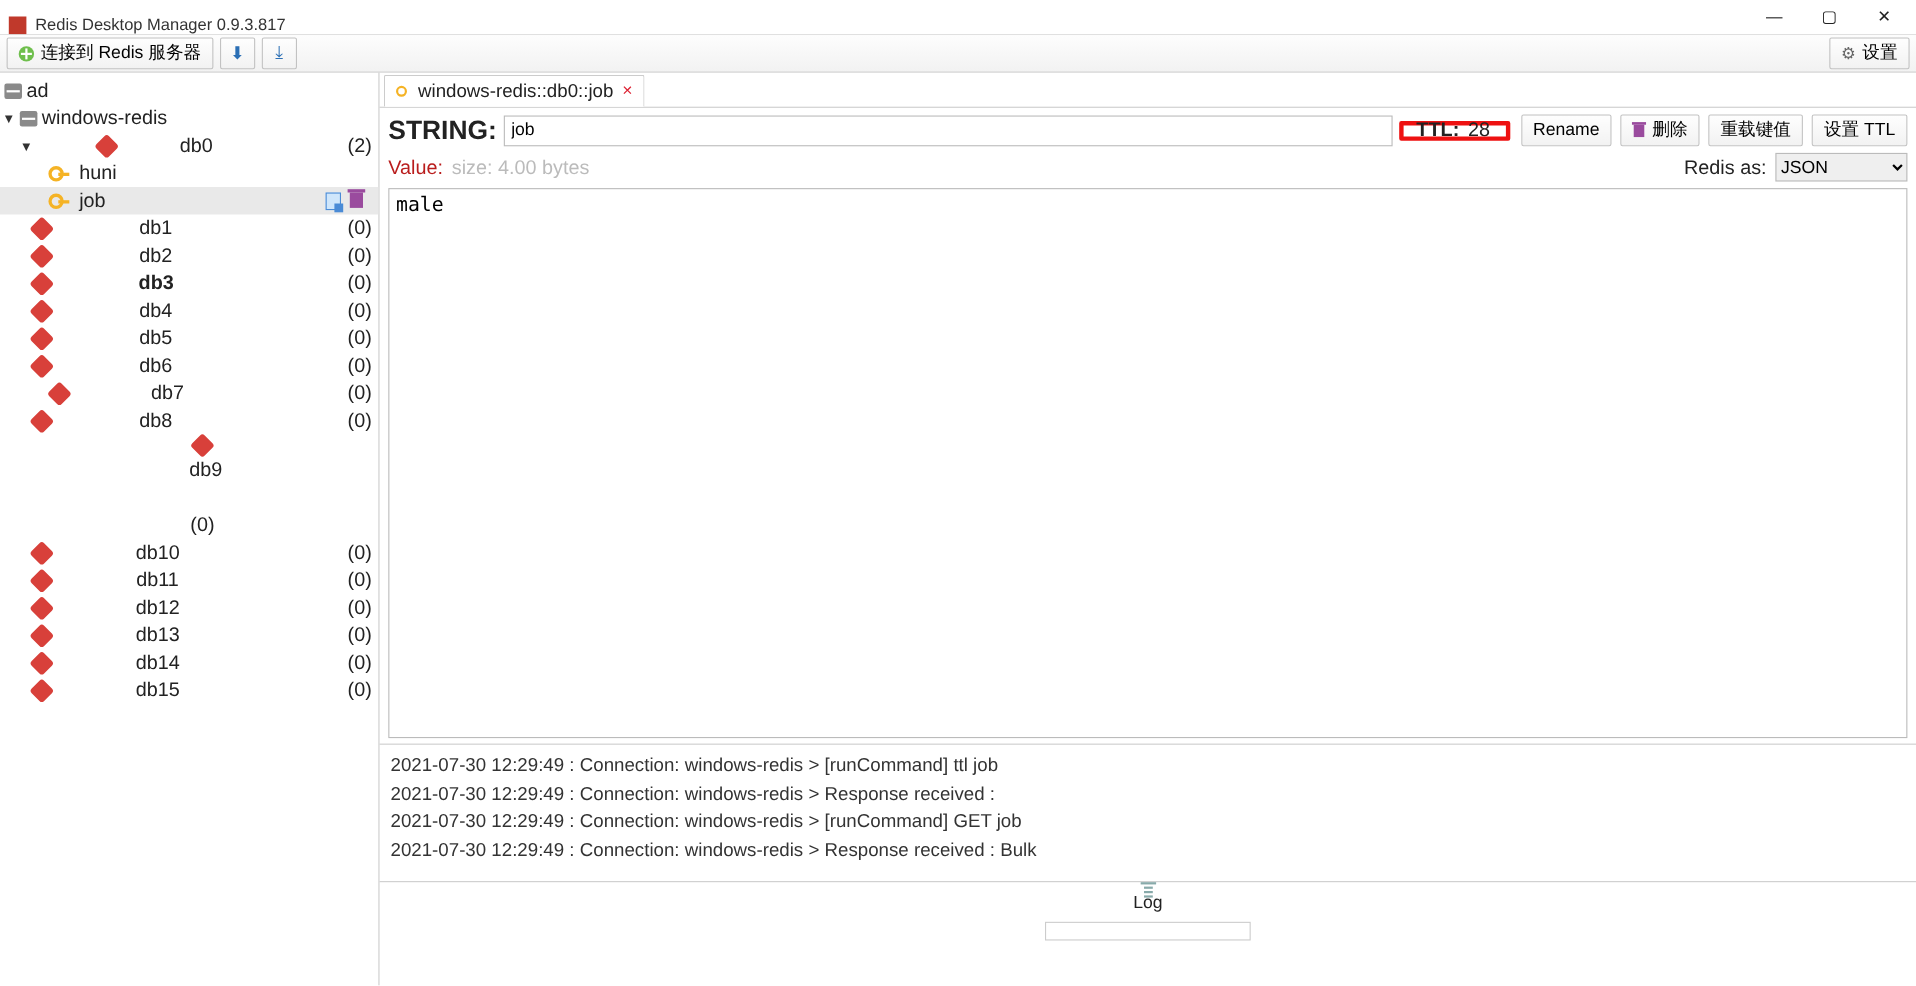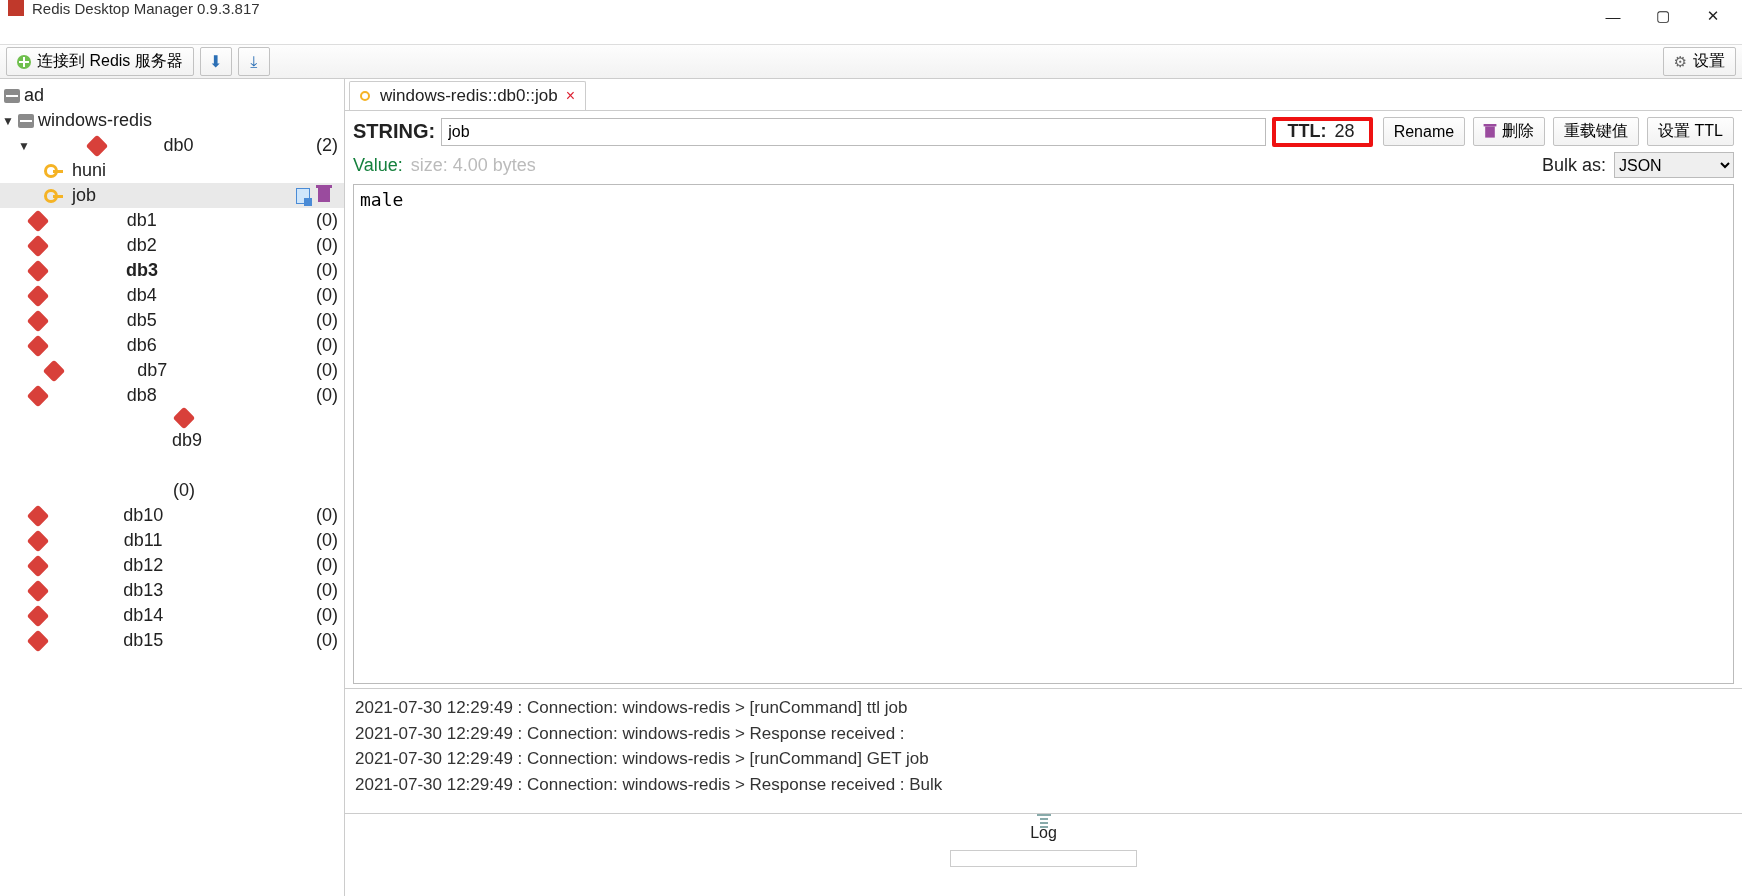--- a/index.html
+++ b/index.html
@@ -1,19 +1,19 @@
 <!DOCTYPE html>
 <html><head>
 <meta charset="utf-8">
 <style>
 * { box-sizing: border-box; margin: 0; padding: 0; font-family: Arial, "Microsoft YaHei", sans-serif; }
 html, body { width: 1742px; height: 896px; background: #fff; overflow: hidden; font-size: 16px; color: #222; }
 
 
-.titlebar { height: 45px; background: #fff; display: flex; align-items: flex-start; padding: 0 4px; border-bottom: 1px solid #ddd; }
+.titlebar { height: 32px; background: #fff; display: flex; align-items: flex-end; padding: 0 4px; border-bottom: 1px solid #ddd; }
 .titlebar .app-icon { width: 16px; height: 16px; background: #c0392b; margin-left: 4px; margin-right: 8px; }
 .titlebar .title { flex: 1; font-size: 15px; color: #333; }
 .titlebar .winctl { display: flex; }
 .titlebar .winbtn { width: 50px; height: 32px; display: flex; align-items: center; justify-content: center; font-size: 15px; }
 
 
 .toolbar { height: 34px; background: linear-gradient(#fdfdfd,#f2f2f2); border-bottom: 1px solid #ccc; display: flex; padding: 2px 6px; gap: 6px; }
 .btn { background: linear-gradient(#fefefe,#f2f2f2); border: 1px solid #c2c2c2; border-radius: 2px; padding: 3px 10px; font-size: 16px; cursor: pointer; display: inline-flex; align-items: center; gap: 6px; }
 .toolbar .spacer { flex: 1; }
 .icon { display: inline-block; }
@@ -49,30 +49,30 @@
 .right { flex:1; display:flex; flex-direction:column; }
 
 
 .tabrow { height: 32px; display:flex; align-items:flex-end; border-bottom: 1px solid #ccc; padding-left: 4px; }
 .tab { border:1px solid #ccc; border-bottom:none; background:#fff; padding:4px 10px 4px 8px; display:flex; align-items:center; gap:8px; border-radius: 2px 2px 0 0; font-size: 17px; }
 .tab .close { color:#d23; font-size:16px; cursor:pointer; }
 .tab .key-icon-sm { width:10px; height:10px; border:2px solid #f5b325; border-radius:50%; margin-right:2px; margin-left:2px; }
 
 
 .keyheader { display:flex; align-items:center; padding: 6px 8px; gap: 6px; position: relative; }
-.keyheader .type-label { font-weight:bold; font-size:20px; }
+.keyheader .type-label { font-weight:bold; font-size:24px; }
 .keyheader input.keyname { flex: 1; height: 28px; border:1px solid #bbb; padding: 2px 6px; font-size: 16px; }
-.ttl-box { display:flex; align-items:center; gap: 8px; padding: 0 14px 0 12px; height: 30px; border: 4px solid #e11; border-radius:2px; margin: -4px 4px -4px 0; }
+.ttl-box { display:flex; align-items:center; gap: 8px; padding: 0 14px 0 12px; height: 18px; border: 4px solid #e11; border-radius:2px; margin: -4px 4px -4px 0; }
 .ttl-box .ttl-label { font-weight:bold; font-size:18px; }
 .ttl-box .ttl-val { font-size:18px; }
 .toolbar-buttons { display:flex; gap: 8px; }
 
 
 .valrow { display:flex; align-items:center; padding: 0 8px 6px 8px; gap: 8px; }
-.valrow .vlabel { font-size:18px; color:#15803d; }
+.valrow .vlabel { font-size:18px; color:#b91c1c; }
 .valrow .vsize { font-size:18px; color:#bbb; }
 .valrow .spacer { flex:1; }
 .valrow .viewas-label { font-size:18px; }
 .valrow select { height: 26px; font-size: 16px; border:1px solid #bbb; width: 120px; }
 
 .valuebox-wrap { padding: 0 8px; }
 .valuebox { width:100%; height: 500px; border:1px solid #bbb; padding: 4px 6px; font-family: Consolas, monospace; font-size: 18px; resize: none; overflow:auto; }
 
 .save-row { display:flex; justify-content:flex-end; padding: 6px 8px; }
 
@@ -272,21 +272,21 @@
         <button class="btn">
             <span>设置 TTL</span>
           </button>
       </div>
     </div>
 
     <div class="valrow">
       <span class="vlabel">Value:</span>
       <span class="vsize">size: 4.00 bytes</span>
       <div class="spacer"></div>
-      <span class="viewas-label">Bulk as:</span>
+      <span class="viewas-label">Redis as:</span>
       <select>
         <option>JSON</option>
       </select>
     </div>
 
     <div class="valuebox-wrap">
       <textarea class="valuebox" style="">male</textarea>
     </div>
 
 

